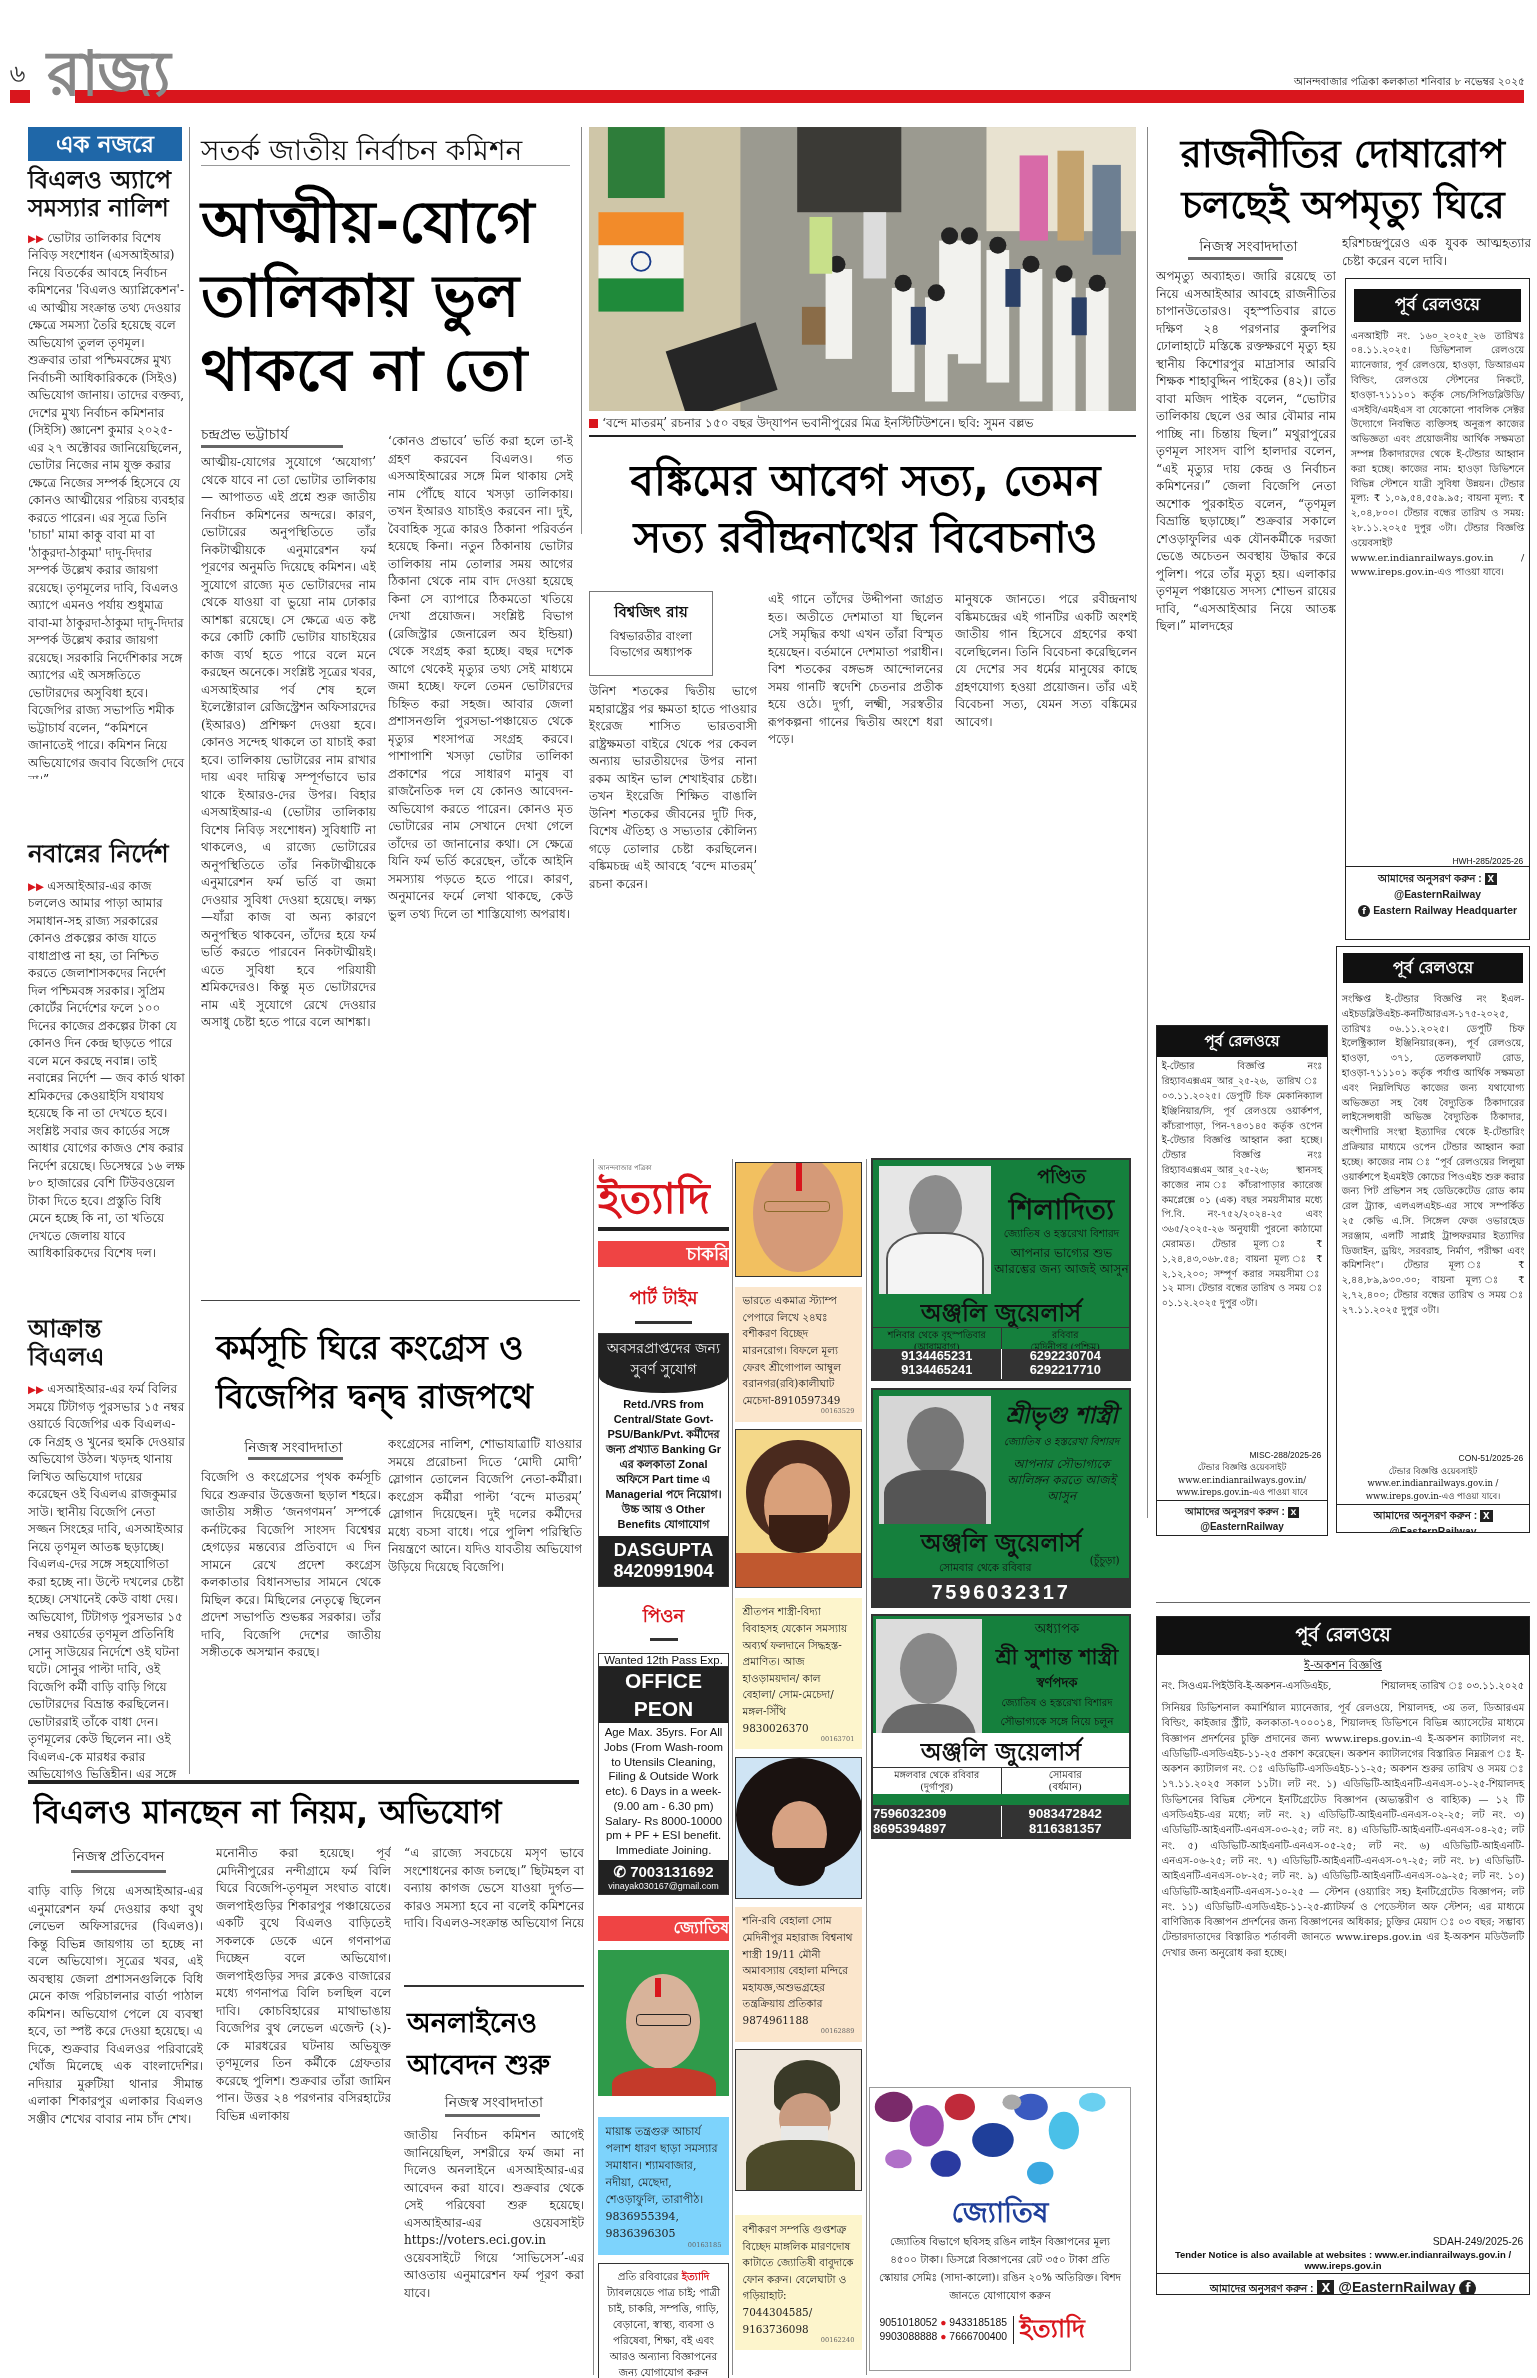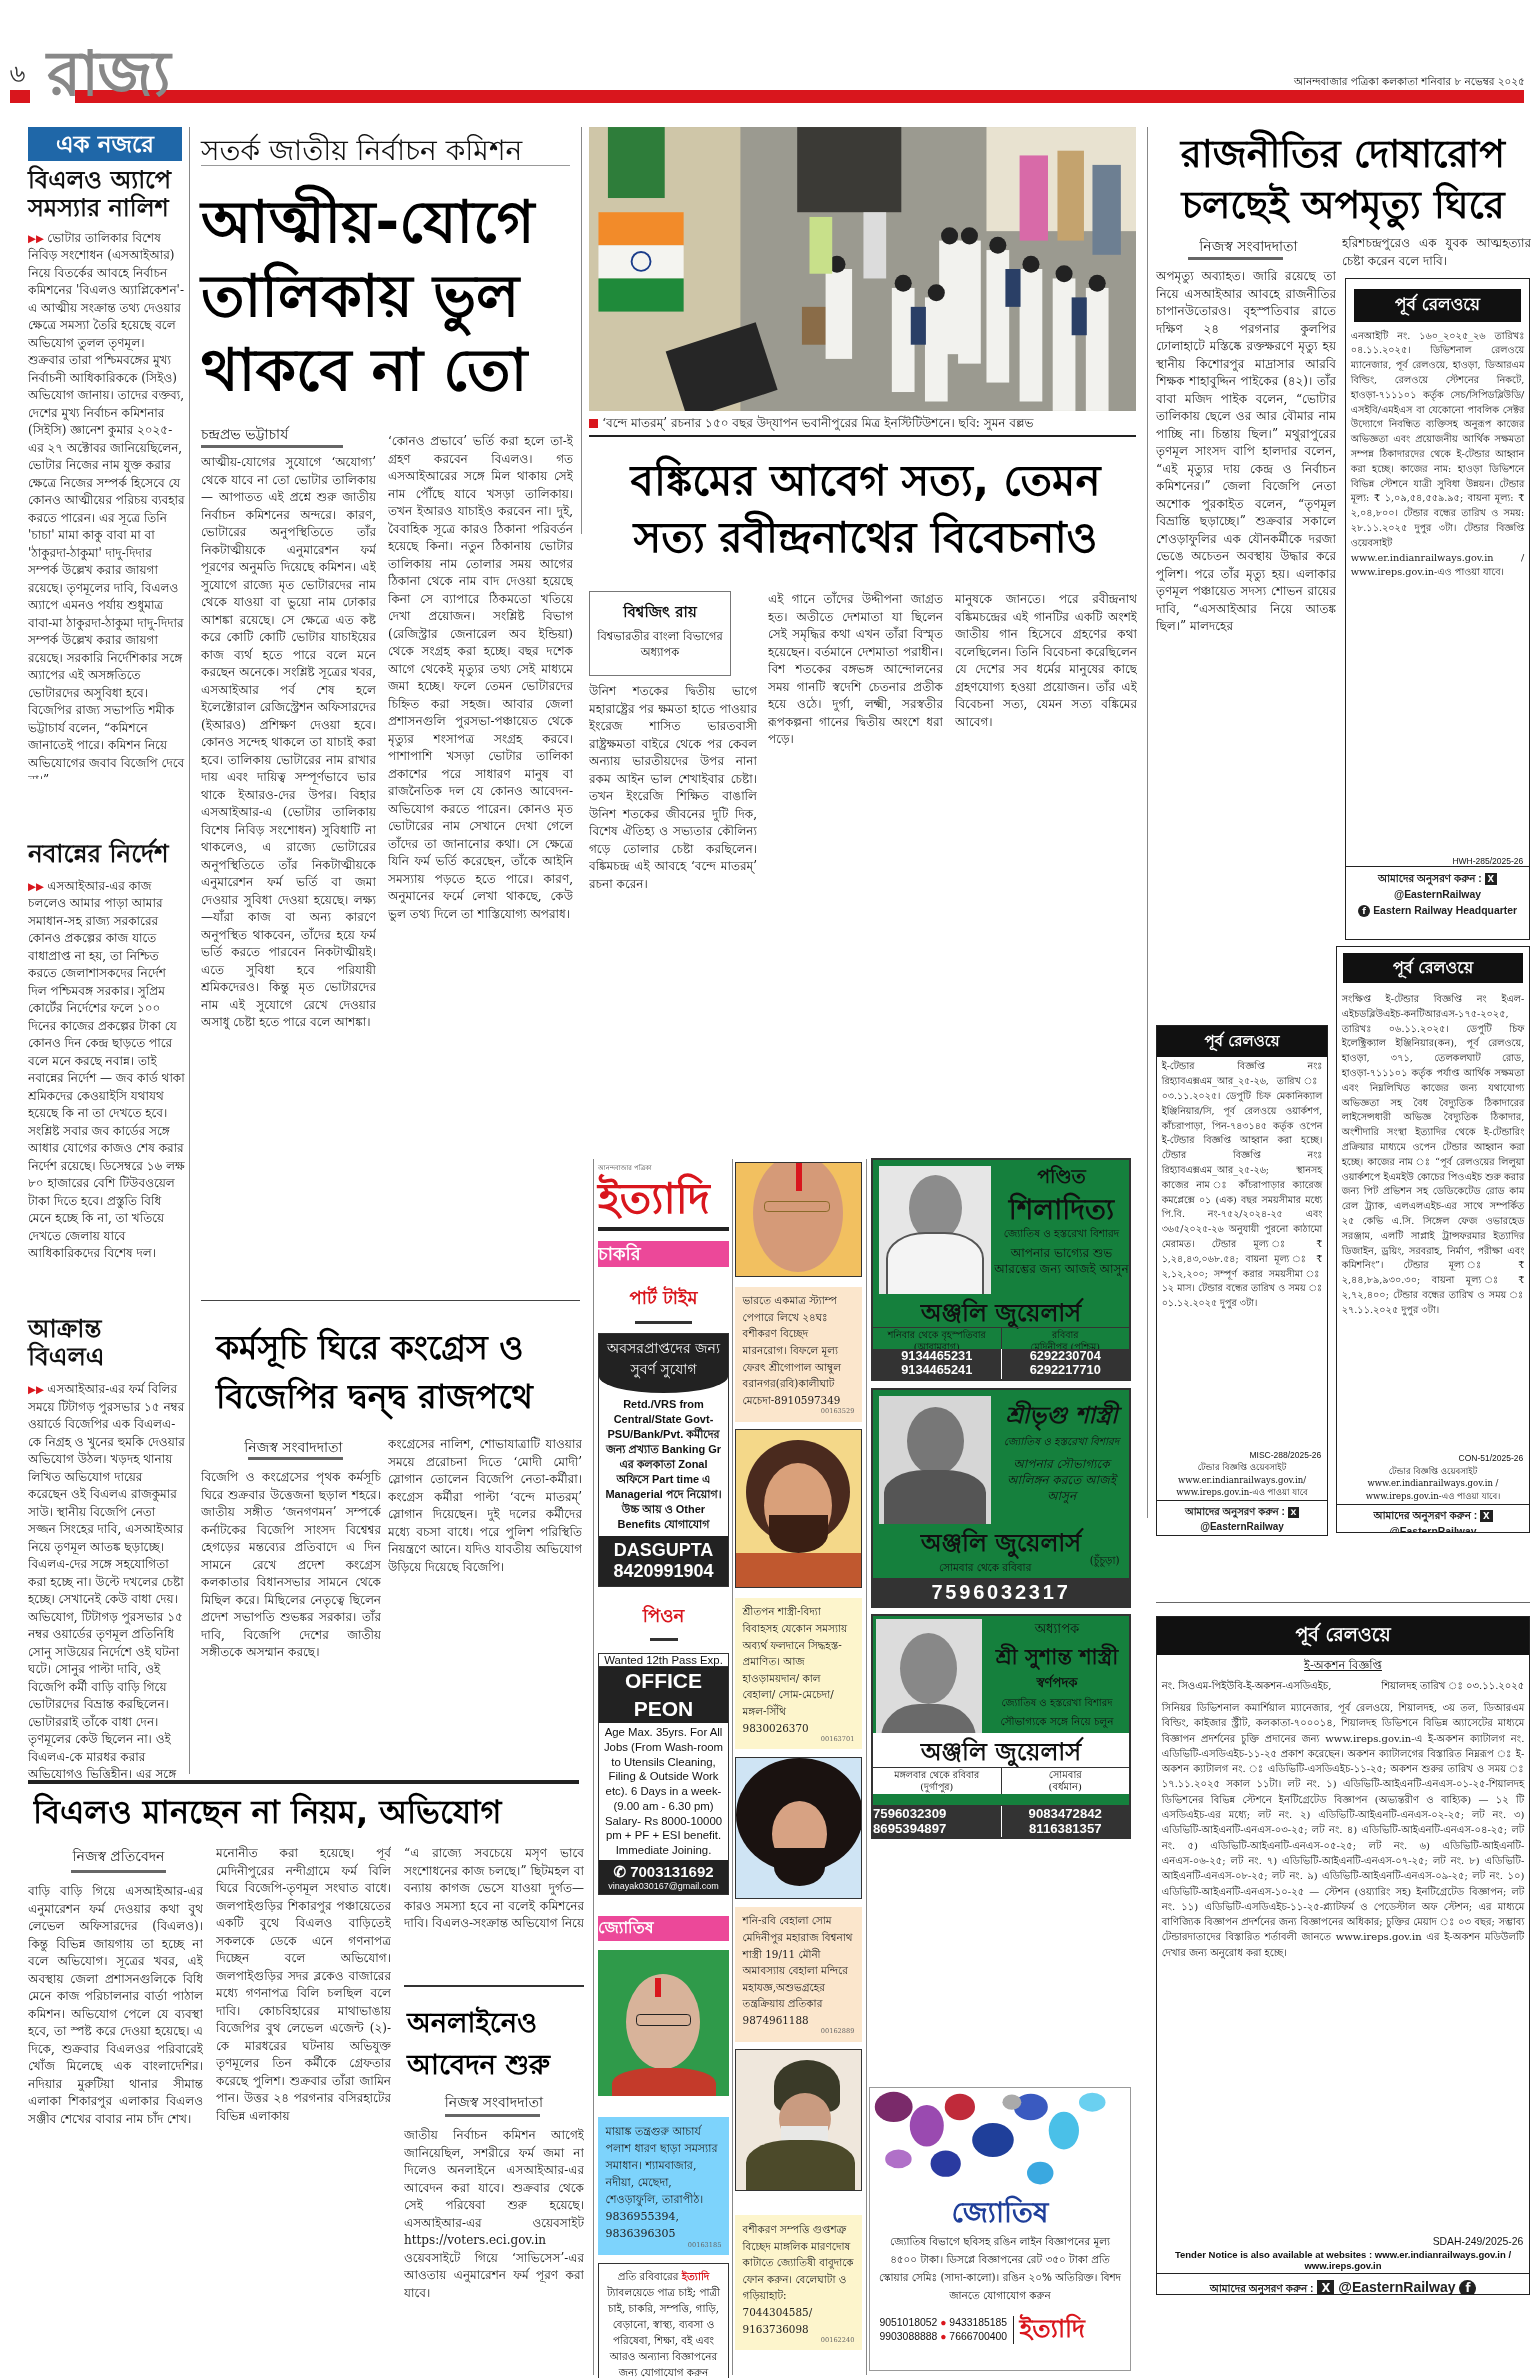--- a/index.html
+++ b/index.html
@@ -46,21 +46,21 @@
   
   .rail-box { border: 1.9px solid #222; background: #fff; overflow: hidden; }
   .rail-head { background: #111; color: #fff; text-align: center; font-weight: bold; font-family: "DejaVu Sans", sans-serif; }
   .rail-text { font-size: 9.7px; line-height: 14.8px; color: #222; text-align: justify; padding: 2.8px 4.7px; overflow: hidden; }
   .rail-foot { border-top: 1.9px solid #222; text-align: center; font-family: "Liberation Sans", sans-serif; font-weight: bold; color: #222; }
   .xicon { display:inline-block; background:#222; color:#fff; font-weight:bold; font-family:"DejaVu Sans",sans-serif; text-align:center; }
   .fbicon { display:inline-block; background:#222; color:#fff; border-radius:50%; font-weight:bold; font-family:"DejaVu Sans",sans-serif; text-align:center; }
 
   
   .ittadi-logo { color: #d9161d; font-weight: bold; font-family: "DejaVu Sans", sans-serif; }
-  .red-band { background: #ec4899; color: #fff; text-align: left; font-weight: bold; font-family: "DejaVu Sans", sans-serif; }
+  .red-band { background: #ef4444; color: #fff; text-align: right; font-weight: bold; font-family: "DejaVu Sans", sans-serif; }
   .cls-sub { color: #d9161d; text-align: center; font-weight: bold; font-family: "DejaVu Sans", sans-serif; }
   .ad-box { border: 1.9px solid #333; overflow: hidden; }
   .dark-bar { background: #222; color: #fff; text-align: center; font-family: "Liberation Sans", sans-serif; font-weight: bold; }
   .tint { padding: 5.7px 7.6px; font-size: 12px; line-height: 18px; color: #222; }
   .tint .code { text-align: right; font-size: 6.6px; color: #666; line-height: 7.6px; }
 
   
   .astro { border: 2.8px solid #333; overflow: hidden; background: #15803d; }
   .astro-name { font-family: "DejaVu Sans", sans-serif; font-weight: bold; color: #111; text-align: center; }
   .jeweller { font-family: "DejaVu Serif", serif; font-weight: bold; color: #111; text-align: center; }
@@ -160,21 +160,21 @@
     <rect x="290" y="90" width="24" height="70" fill="#dcdcdc"></rect>
   </svg>
 </div>
 <div class="abs caption"><span class="sq"></span><span>‘বন্দে মাতরম্’ রচনার ১৫০ বছর উদ্‌যাপন ভবানীপুরের মিত্র ইনস্টিটিউশনে। ছবি: সুমন বল্লভ</span></div>
 <div class="abs hrule" style="left:589px;top:435px;width:547px;height:1.9px;"></div>
 
 <div class="abs hl" style="left:596px;top:452px;width:539px;font-size:42px;line-height:57px;text-align:center;">
   <div>বঙ্কিমের আবেগ সত্য, তেমন</div>
   <div>সত্য রবীন্দ্রনাথের বিবেচনাও</div>
 </div>
-<div class="abs author-box" style="left:589px;top:591px;width:142px;height:85px;">
+<div class="abs author-box" style="left:589px;top:591px;width:124px;height:85px;">
   <div style="font-size:15px;font-weight:bold;">বিশ্বজিৎ রায়</div>
   <div style="font-size:11.4px;margin-top:3.8px;line-height:16px;">বিশ্বভারতীর বাংলা বিভাগের অধ্যাপক</div>
 </div>
 <div class="abs body-col" style="left:589px;top:683px;width:168px;height:464px;">উনিশ শতকের দ্বিতীয় ভাগে মহারাষ্ট্রের পর ক্ষমতা হাতে পাওয়ার ইংরেজ শাসিত ভারতবাসী রাষ্ট্রক্ষমতা বাইরে থেকে পর কেবল অন্যায় ভারতীয়দের উপর নানা রকম আইন ভাল শেখাইবার চেষ্টা। তখন ইংরেজি শিক্ষিত বাঙালি উনিশ শতকের জীবনের দুটি দিক, বিশেষ ঐতিহ্য ও সভ্যতার কৌলিন্য গড়ে তোলার চেষ্টা করছিলেন। বঙ্কিমচন্দ্র এই আবহে ‘বন্দে মাতরম্’ রচনা করেন।</div>
 <div class="abs body-col" style="left:768px;top:591px;width:175px;height:556px;">এই গানে তাঁদের উদ্দীপনা জাগ্রত হত। অতীতে দেশমাতা যা ছিলেন সেই সমৃদ্ধির কথা এখন তাঁরা বিস্মৃত হয়েছেন। বর্তমানে দেশমাতা পরাধীন। বিশ শতকের বঙ্গভঙ্গ আন্দোলনের সময় গানটি স্বদেশি চেতনার প্রতীক হয়ে ওঠে। দুর্গা, লক্ষ্মী, সরস্বতীর রূপকল্পনা গানের দ্বিতীয় অংশে ধরা পড়ে।</div>
 <div class="abs body-col" style="left:955px;top:591px;width:182px;height:556px;">মানুষকে জানতে। পরে রবীন্দ্রনাথ বঙ্কিমচন্দ্রের এই গানটির একটি অংশই জাতীয় গান হিসেবে গ্রহণের কথা বলেছিলেন। তিনি বিবেচনা করেছিলেন যে দেশের সব ধর্মের মানুষের কাছে গ্রহণযোগ্য হওয়া প্রয়োজন। তাঁর এই বিবেচনা সত্য, যেমন সত্য বঙ্কিমের আবেগ।</div>
 
 <div class="abs hl" style="left:1156px;top:129px;width:374px;font-size:38px;line-height:51px;text-align:center;">
   <div>রাজনীতির দোষারোপ</div>
   <div>চলছেই অপমৃত্যু ঘিরে</div>

